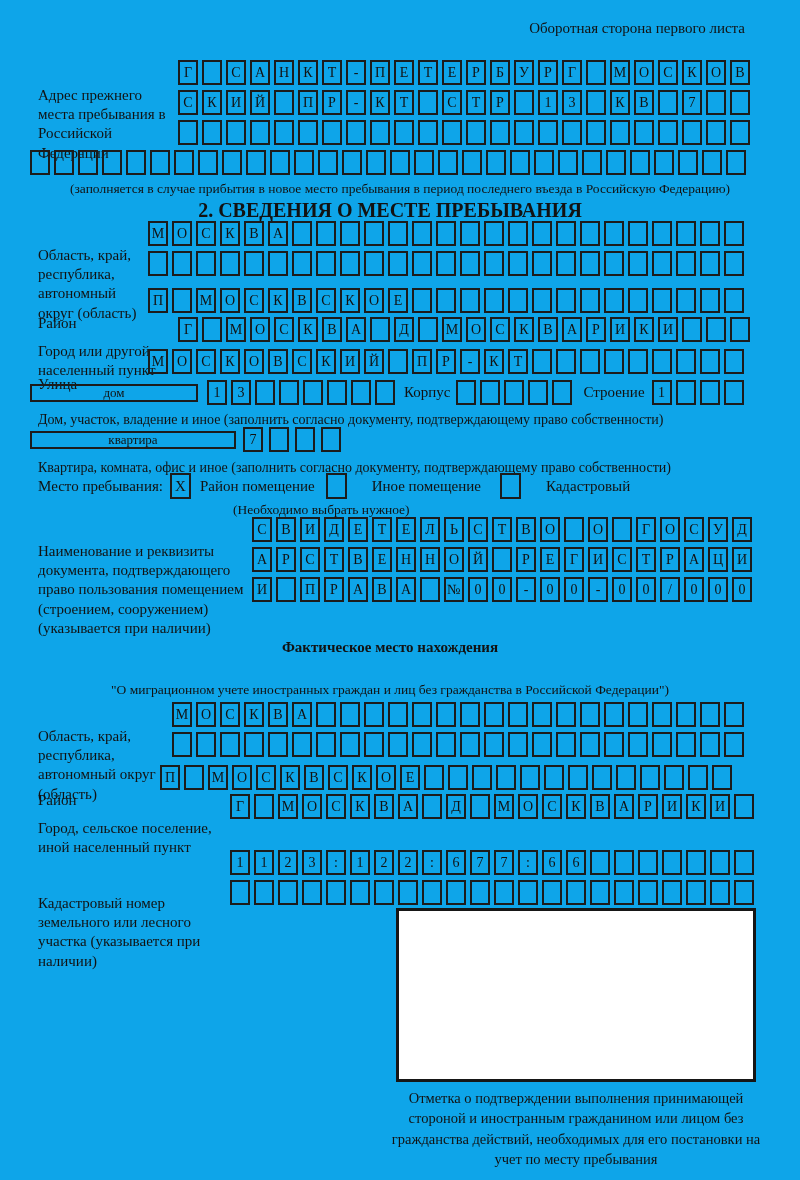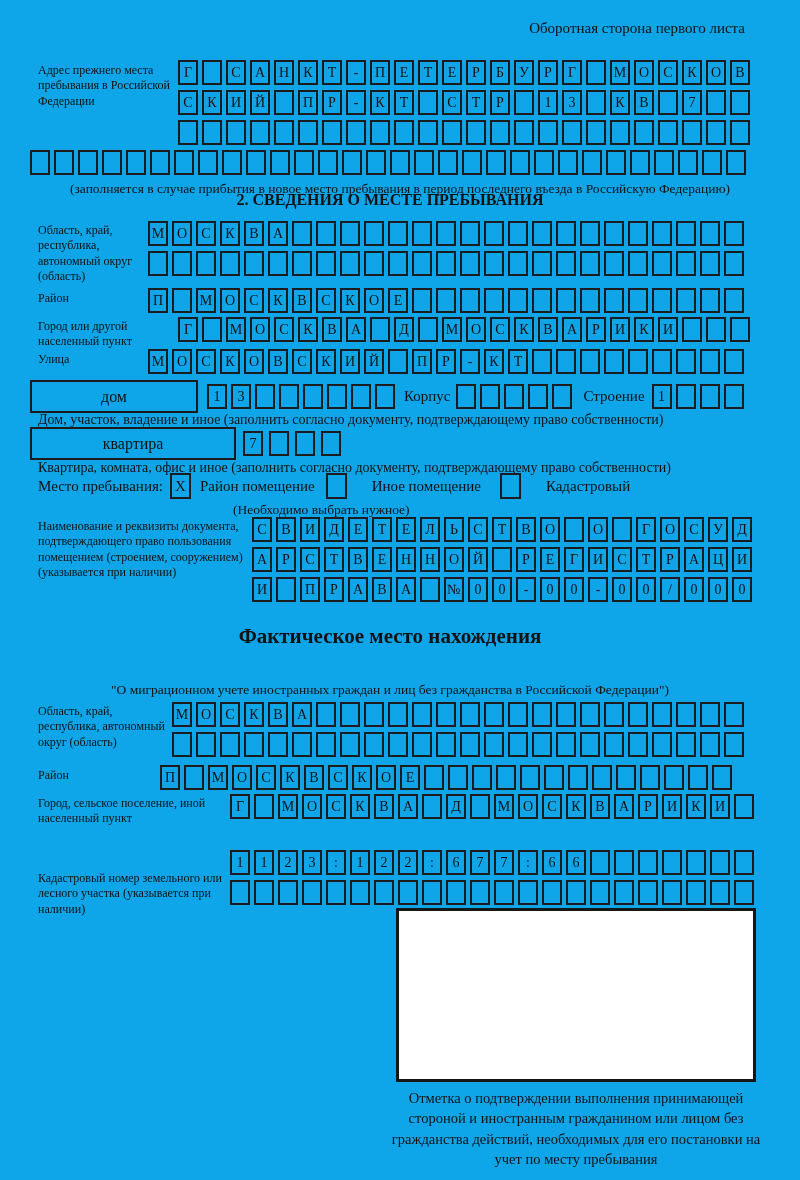--- a/index.html
+++ b/index.html
@@ -14,50 +14,50 @@
 
   .cells { display: flex; gap: 4px; }
   .cell {
     flex: 0 0 auto; width: 20px; height: 25px;
     border: 2px solid #1c1c1c;
     display: flex; align-items: center; justify-content: center;
     font-size: 14px; line-height: 1;
   }
   .gapwide { gap: 6px; }
 
-  .flabel { font-size: 12px; line-height: 1.28; }
+  .flabel { font-size: 15px; line-height: 1.28; margin-top: 23px; }
   .note  { font-size: 13.5px; line-height: 1.3; }
   .center { text-align: center; }
   .title { font-weight: bold; }
 
   .widebox {
-    border: 2px solid #1c1c1c; height: 33px;
+    border: 2px solid #1c1c1c; height: 18px;
     display: flex; align-items: center; justify-content: center;
-    font-size: 16px;
+    font-size: 13px;
     text-align: center;
   }
   .cb {
     flex: 0 0 auto; width: 21px; height: 26px;
     border: 2px solid #1c1c1c;
     display: flex; align-items: center; justify-content: center;
     font-size: 15px;
   }
 
   
   .header-note { top: 20px; left: 0; width: 745px; text-align: right; font-size: 15px; }
 
   
   .lbl-prev  { left: 38px; top: 63px;  width: 136px; }
   .r-prev1   { left: 178px; top: 60px; }
   .r-prev2   { left: 178px; top: 90px; }
   .r-prev3   { left: 178px; top: 120px; }
   .r-prev4   { left: 30px;  top: 150px; }
   .n-prev    { left: 20px;  top: 180px; width: 760px; }
 
-  .t-sec2    { top: 191px; left: 0; width: 780px; font-size: 16px; }
+  .t-sec2    { top: 199px; left: 0; width: 780px; font-size: 20px; }
 
   .lbl-reg1  { left: 38px;  top: 223px; width: 106px; }
   .r-reg1a   { left: 148px; top: 221px; }
   .r-reg1b   { left: 148px; top: 251px; }
 
   .lbl-dist1 { left: 38px;  top: 291px; }
   .r-dist1   { left: 148px; top: 288px; }
 
   .lbl-city1 { left: 38px;  top: 319px; width: 136px; }
   .r-city1   { left: 178px; top: 317px; }
@@ -89,21 +89,21 @@
   .opt-2 { margin-left: 25px; }
   .cb-3 { margin-left: 19px; }
   .opt-3 { margin-left: 25px; }
   .n-choose  { left: 233px; top: 502px; font-size: 13.5px; }
 
   .lbl-doc   { left: 38px;  top: 519px; width: 206px; }
   .r-doc1    { left: 252px; top: 517px; }
   .r-doc2    { left: 252px; top: 547px; }
   .r-doc3    { left: 252px; top: 577px; }
 
-  .t-sec3    { top: 624px; left: 0; width: 780px; font-size: 21px; }
+  .t-sec3    { top: 639px; left: 0; width: 780px; font-size: 15px; }
   .n-sec3a   { top: 661px; left: 0; width: 780px; }
   .n-sec3b   { top: 681px; left: 0; width: 780px; }
 
   .lbl-reg2  { left: 38px;  top: 704px; width: 132px; }
   .r-reg2a   { left: 172px; top: 702px; }
   .r-reg2b   { left: 172px; top: 732px; }
 
   .lbl-dist2 { left: 38px;  top: 768px; }
   .r-dist2   { left: 160px; top: 765px; }
 

